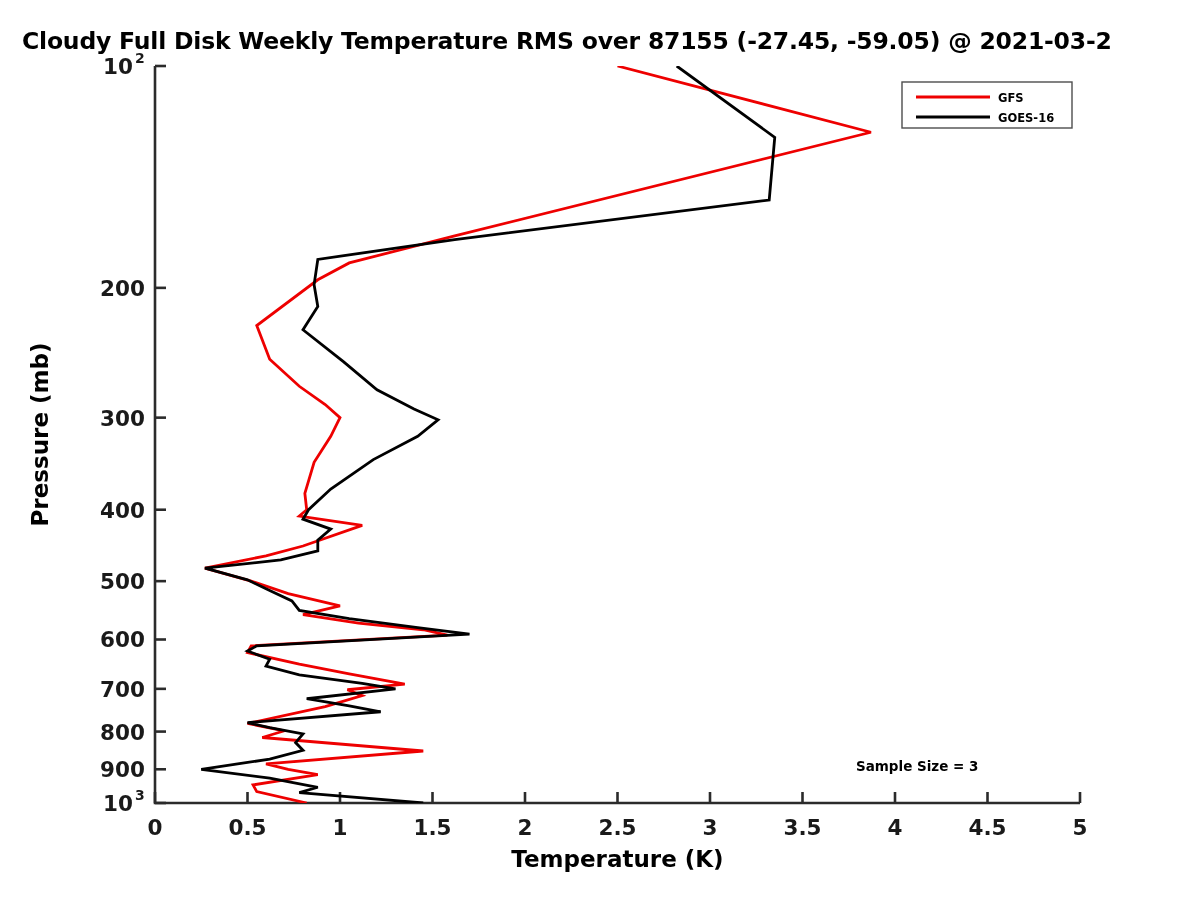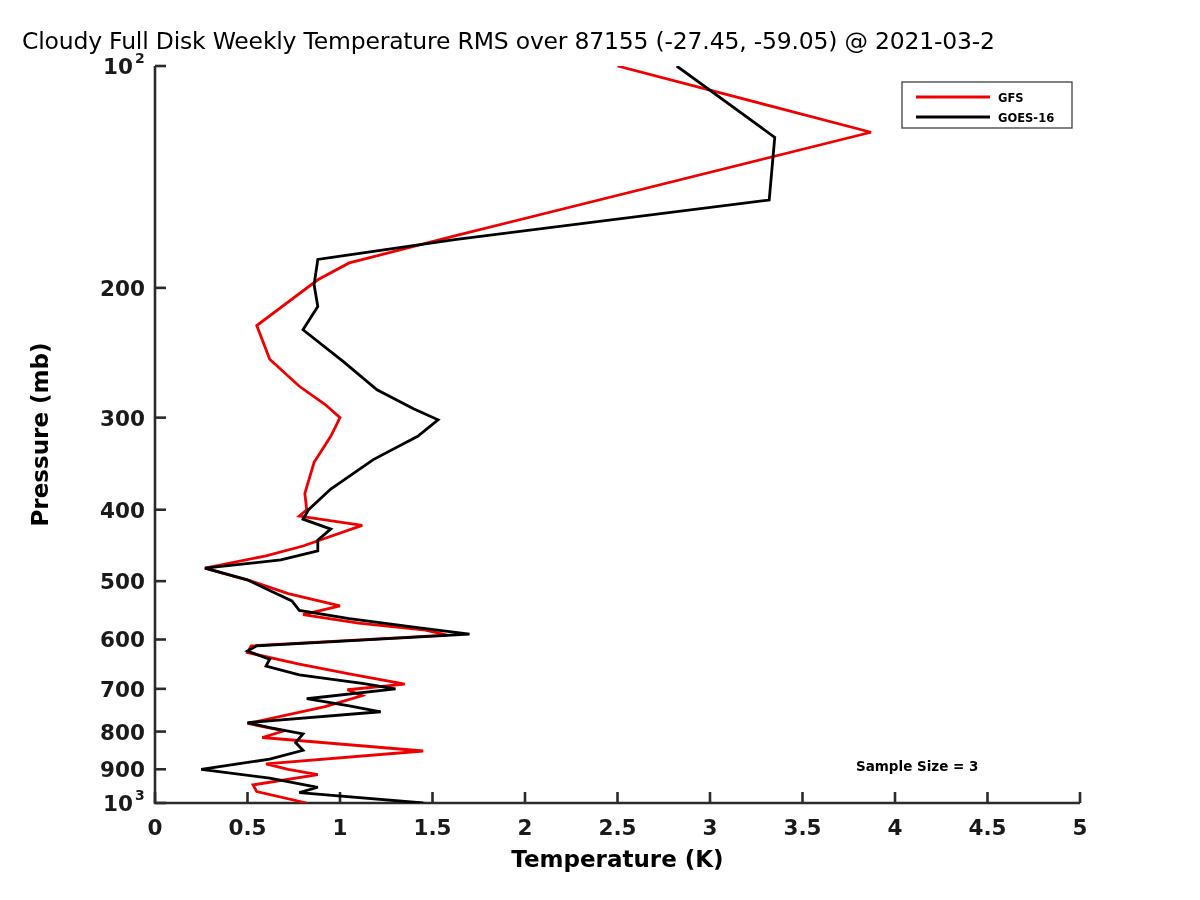--- a/index.html
+++ b/index.html
@@ -17,21 +17,21 @@
     position: relative;
     width: 1200px;
     height: 900px;
     background: #ffffff;
   }
   #chart-title {
     position: absolute;
     left: 22px;
     top: 27px;
     font-size: 23.5px;
-    font-weight: normal;
+    font-weight: bold;
     color: #000000;
     white-space: nowrap;
     letter-spacing: -0.2px;
     font-family: "DejaVu Sans", sans-serif;
   }
   #plot-svg {
     position: absolute;
     left: 0;
     top: 0;
   }

